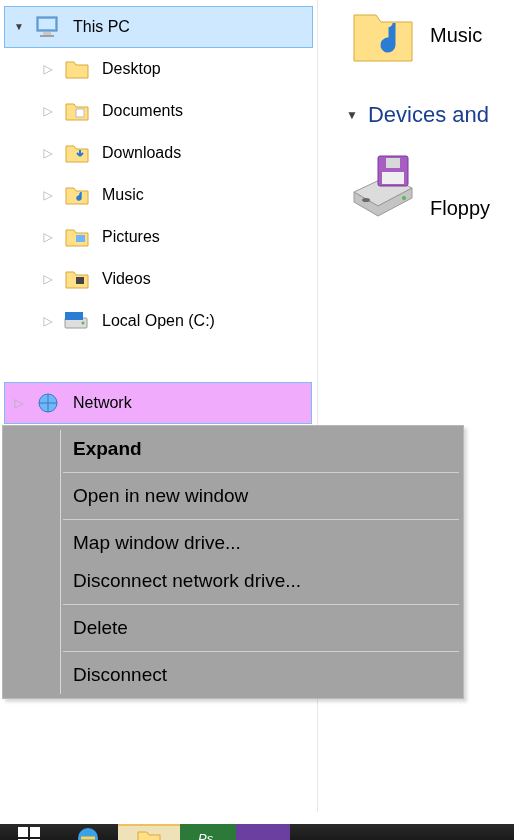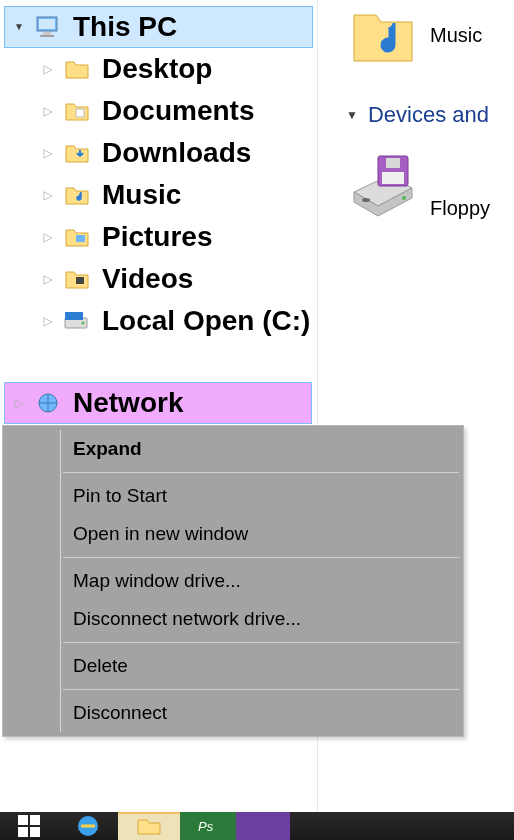--- a/index.html
+++ b/index.html
@@ -43,21 +43,21 @@
     }
     .expander.open { color:#404040; }
     .expander.open::before { content:"▼"; font-size:10px; transform:translateY(-1px);}
     .expander.closed::before { content:"▷"; font-size:12px; color:#b0b0b0;}
     .icon {
       width: 30px; height: 30px;
       display: inline-flex; align-items:center; justify-content:center;
       margin-right: 10px;
       flex-shrink:0;
     }
-    .label { font-size: 28px; font-weight: bold; }
+    .label { font-size: 16px; }
 
     
     .rightpane {
       position: absolute;
       left: 318px; top: 0;
       width: 196px; height: 812px;
       background:#fff;
     }
     .rp-item { position:absolute; display:flex; align-items:center; }
     .rp-big-icon { width:70px; height:70px; display:flex; align-items:center; justify-content:center; }
@@ -108,21 +108,21 @@
       align-items:center;
       padding-left:6px;
       background:#f0abfc;
       border:1px solid #7abdf7;
       width:308px;
     }
 
     
     .taskbar {
       position:absolute; left:0; bottom:0;
-      width:514px; height:28px;
+      width:514px; height:16px;
       background: linear-gradient(#2a2a2a,#1a1a1a);
       display:flex;
     }
     .task-btn {
       height:28px;
       display:flex; align-items:center; justify-content:center;
       padding: 0 18px;
       position:relative;
     }
     .task-btn:nth-child(3){
@@ -277,21 +277,20 @@
       </svg>
     </span>
     <span class="rp-text">Floppy</span>
   </div>
 </div>
 
 <div class="ctxmenu">
   <div class="ctx-gutter"></div>
   <div class="ctx-item bold">Expand</div>
   <div class="ctx-sep"></div>
-  <div class="ctx-item">Pin to Start</div>
   <div class="ctx-item">Open in new window</div>
   <div class="ctx-sep"></div>
   <div class="ctx-item">Map window drive...</div>
   <div class="ctx-item">Disconnect network drive...</div>
   <div class="ctx-sep"></div>
   <div class="ctx-item">Delete</div>
   <div class="ctx-sep"></div>
   <div class="ctx-item">Disconnect</div>
 </div>
 

